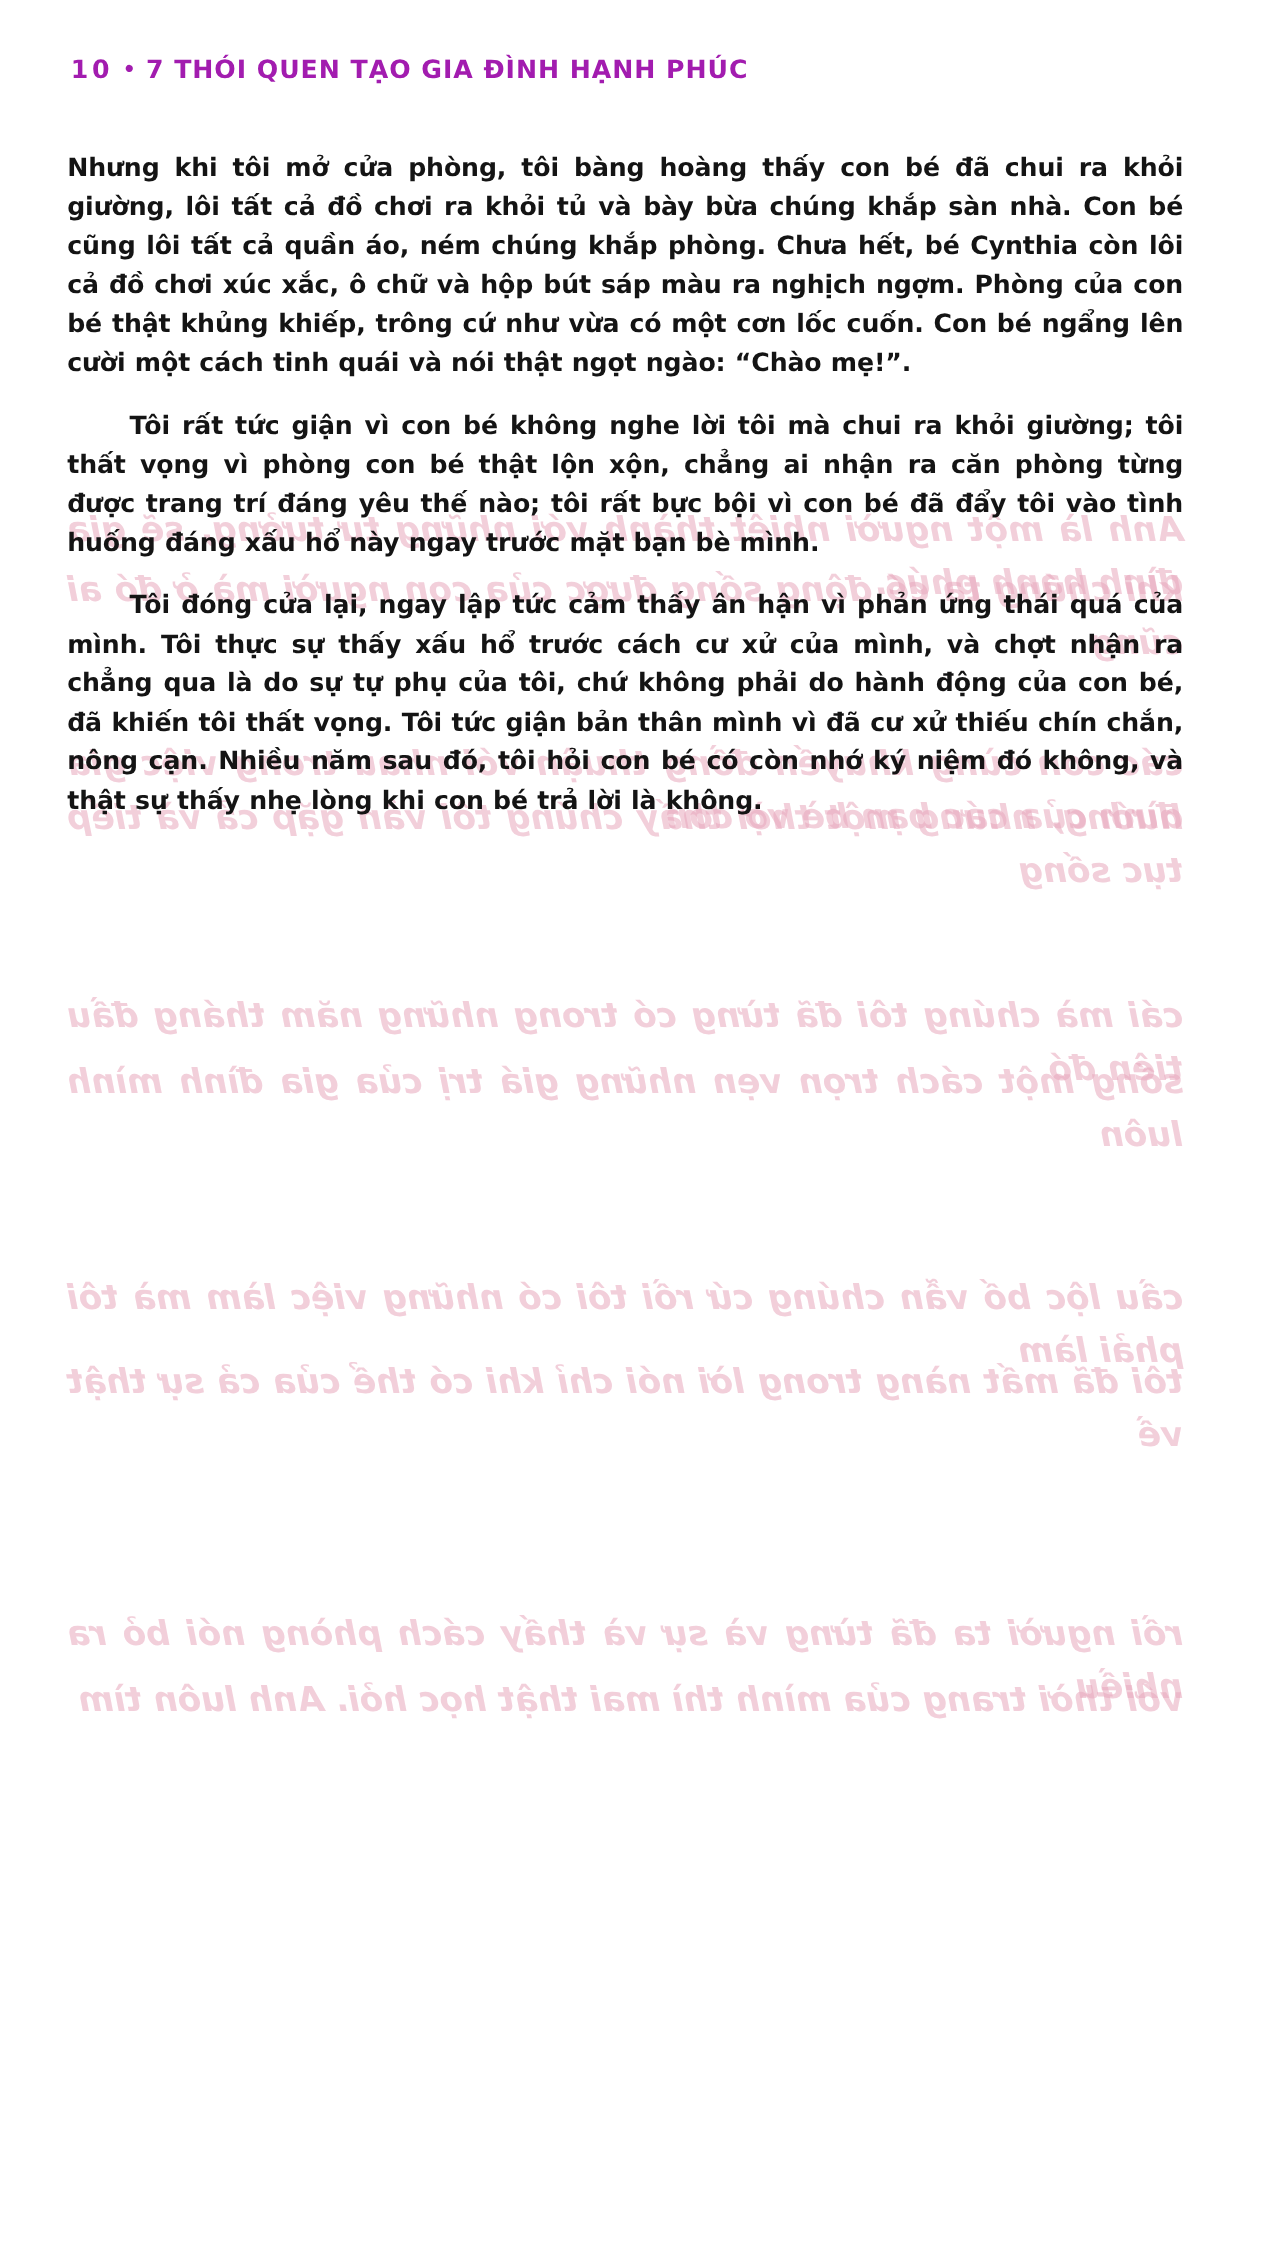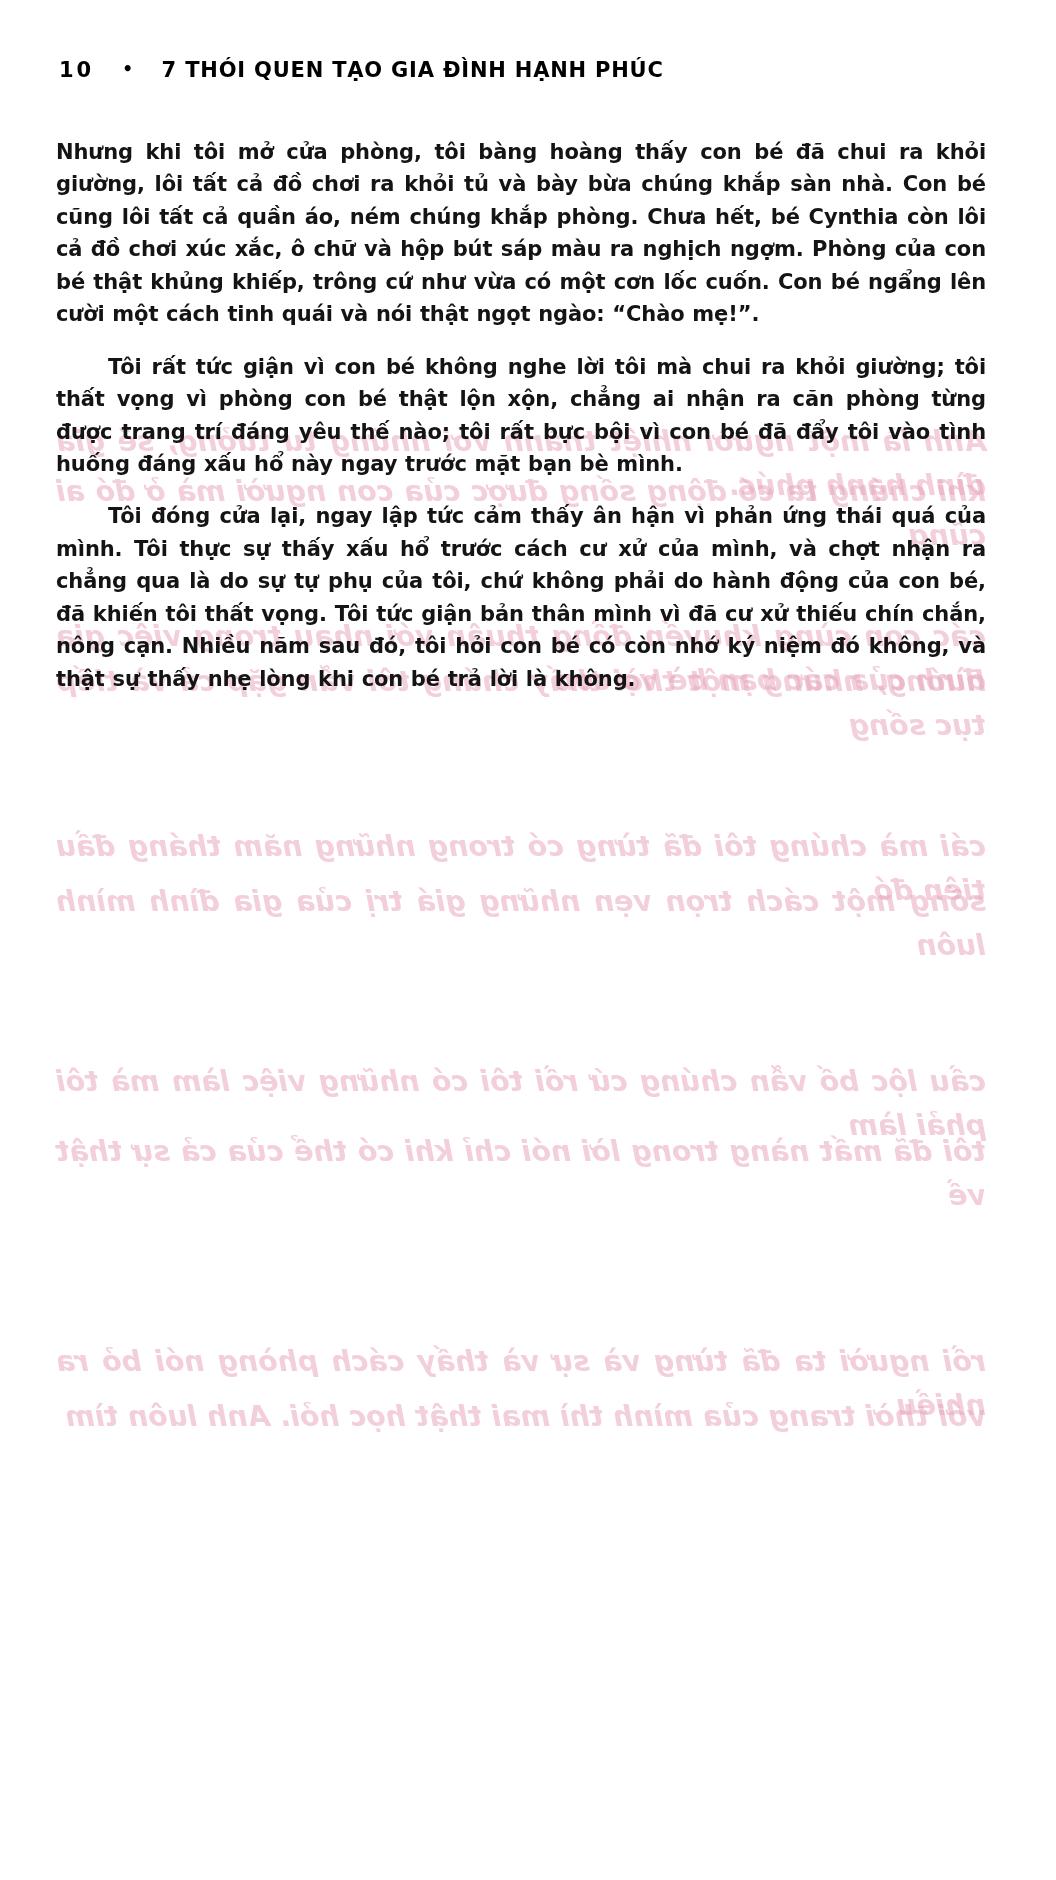--- a/index.html
+++ b/index.html
@@ -19,41 +19,40 @@
     position: relative;
     width: 1056px;
     height: 1880px;
     box-sizing: border-box;
     padding: 46px 70px 0 56px;
   }
   
   .runhead {
     display: flex;
     align-items: baseline;
-    gap: 28px;
+    gap: 8px;
     font-size: 21px;
     letter-spacing: 0.5px;
     font-weight: 600;
-    color: #000000;
+    color: #a21caf;
     margin-left: 3px;
     margin-bottom: 54px;
   }
   .runhead .folio {
     letter-spacing: 3px;
     font-weight: 700;
   }
   .runhead .bullet {
     font-size: 17px;
     position: relative;
     top: -2px;
   }
   .runhead .title {
     font-weight: 600;
     letter-spacing: 0.8px;
-    margin-top: 12px;
   }
   
   .body {
     font-size: 21px;
     line-height: 1.545;
     font-weight: 600;
     text-align: justify;
     color: #141414;
     letter-spacing: -0.1px;
     word-spacing: 0.5px;

